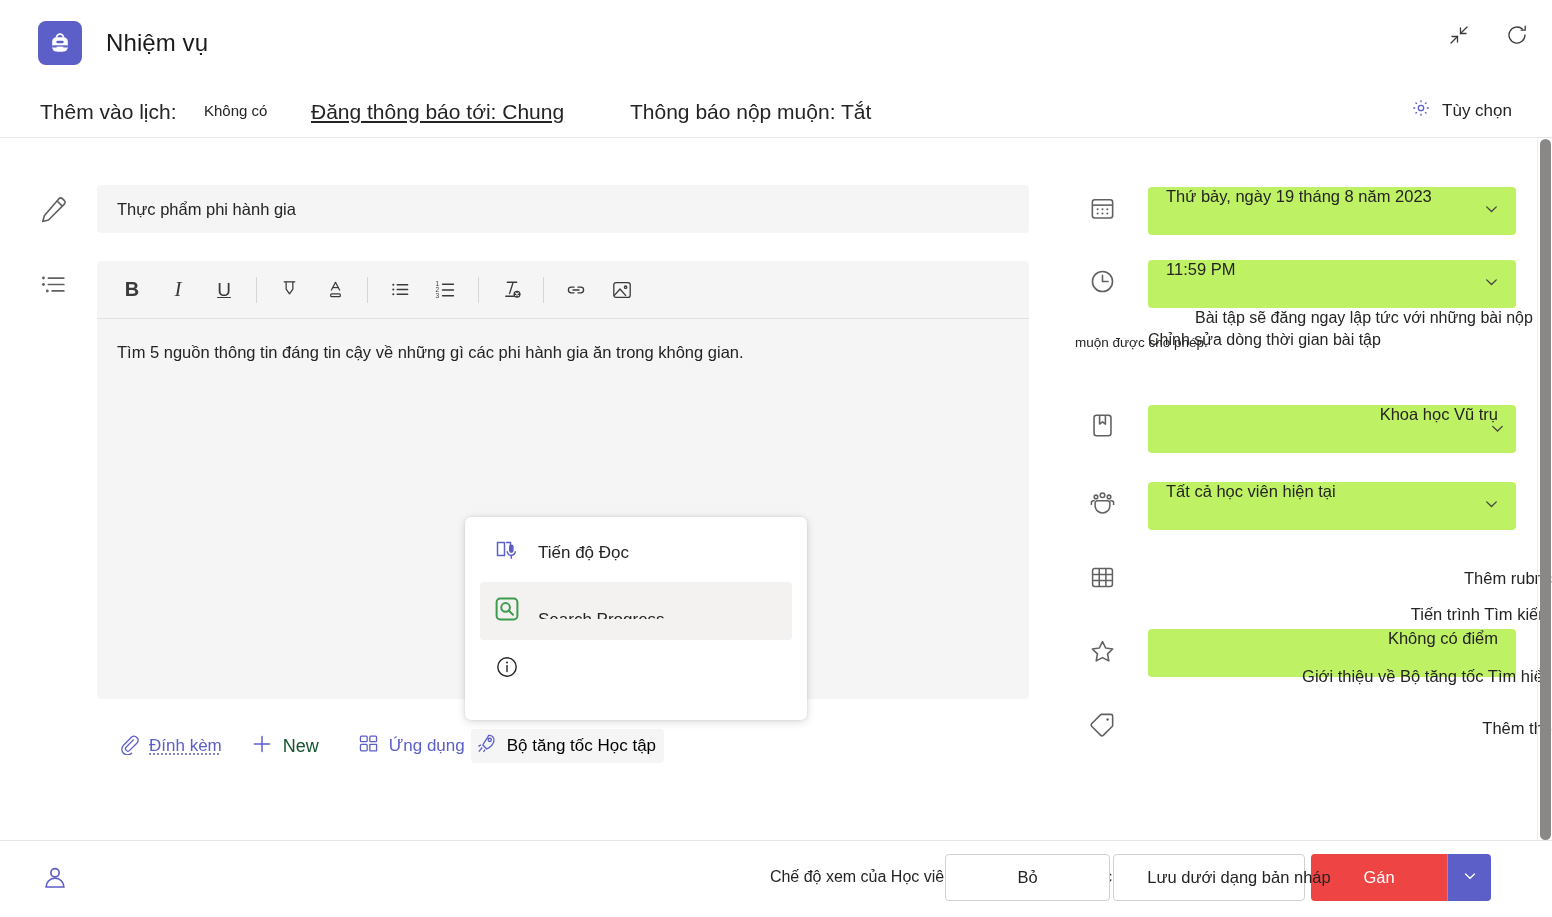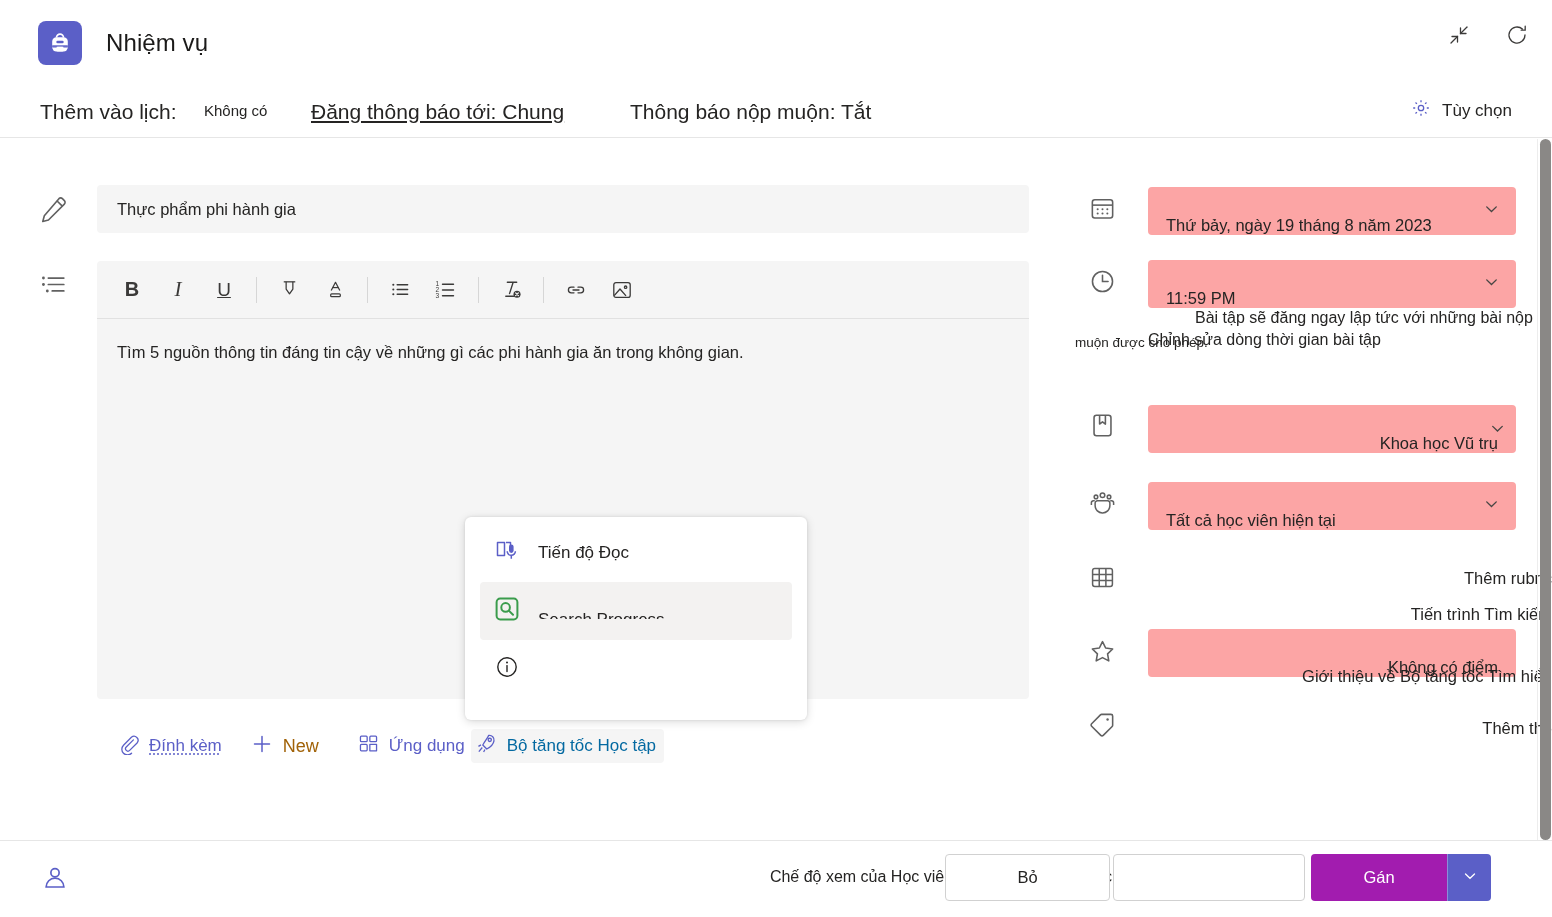--- a/index.html
+++ b/index.html
@@ -131,39 +131,39 @@
   }
   .attach-item .lbl-underline {
     text-decoration: underline;
     text-decoration-style: dotted;
     text-underline-offset: 3px;
   }
   .attach-gap { width: 28px; }
   .attach-gap-lg { width: 38px; }
   .la-chip {
     display: flex; align-items: center; gap: 9px;
-    font-size: 17px; color: #0369a1;
+    font-size: 17px; color: #000000;
     background: #f5f5f5;
     padding: 3px 8px 3px 4px; border-radius: 4px;
     cursor: pointer;
   }
-  .new-label { color: #a16207; font-size: 18px; }
+  .new-label { color: #14532d; font-size: 18px; }
 
   
   .right-col {
     position: absolute; left: 1060px; top: 0;
     width: 492px; height: 701px;
     overflow: hidden;
   }
   .r-icon { position: absolute; left: 28px; color: #616161; }
   .r-field {
     position: absolute; left: 88px;
     width: 368px; height: 48px;
-    background: #fca5a5; border-radius: 4px;
-    display: flex; align-items: flex-end;
+    background: #bef264; border-radius: 4px;
+    display: flex; align-items: flex-start;
     padding: 0 18px;
     font-size: 16.5px; color: #252423;
     cursor: pointer;
   }
   .r-field.rt { justify-content: flex-end; }
   .chev {
     position: absolute; right: 16px; top: 50%;
     transform: translateY(-50%);
     color: #484644; pointer-events: none;
   }
@@ -228,21 +228,21 @@
   }
   .btn-outline {
     background: #ffffff; border: 1px solid #d1d1d1; color: #252423;
   }
   .btn-primary-wrap {
     position: absolute; top: 854px; left: 1311px;
     height: 47px; width: 180px;
     display: flex; z-index: 5;
   }
   .btn-primary {
-    flex: 1; background: #a21caf; color: #ffffff;
+    flex: 1; background: #ef4444; color: #ffffff;
     border: none; border-radius: 4px 0 0 4px;
     display: flex; align-items: center; justify-content: center;
     font-size: 16.5px; cursor: pointer;
     font-family: "Liberation Sans", sans-serif;
   }
   .btn-primary-split {
     width: 44px; background: #5b5fc7;
     border-left: 1px solid #8b8ed8;
     border-radius: 0 4px 4px 0;
     display: flex; align-items: center; justify-content: center;
@@ -607,20 +607,23 @@
       </svg>
     </div>
     <div class="footer-status">
       <span class="fs-main">Chế độ xem của Học viên</span>
       <span class="fs-sub">Đã lưu: 18 tháng 8, 2:46 CH</span>
     </div>
   </div>
 
   <div class="btn btn-outline" style="left:945px;width:165px;">Bỏ</div>
   <div class="btn btn-outline" style="left:1113px;width:192px;"></div>
+  <div class="draft-overflow">
+    <span>Lưu dưới dạng bản nháp</span>
+  </div>
 
   <div class="btn-primary-wrap">
     <div class="btn-primary">Gán</div>
     <div class="btn-primary-split">
       <span>
         <svg width="16" height="16" viewBox="0 0 16 16" fill="none" stroke="#ffffff" stroke-width="1.3" stroke-linecap="round">
             <path d="M3.5 6 8 10.3 12.5 6"></path>
           </svg>
       </span>
     </div>

